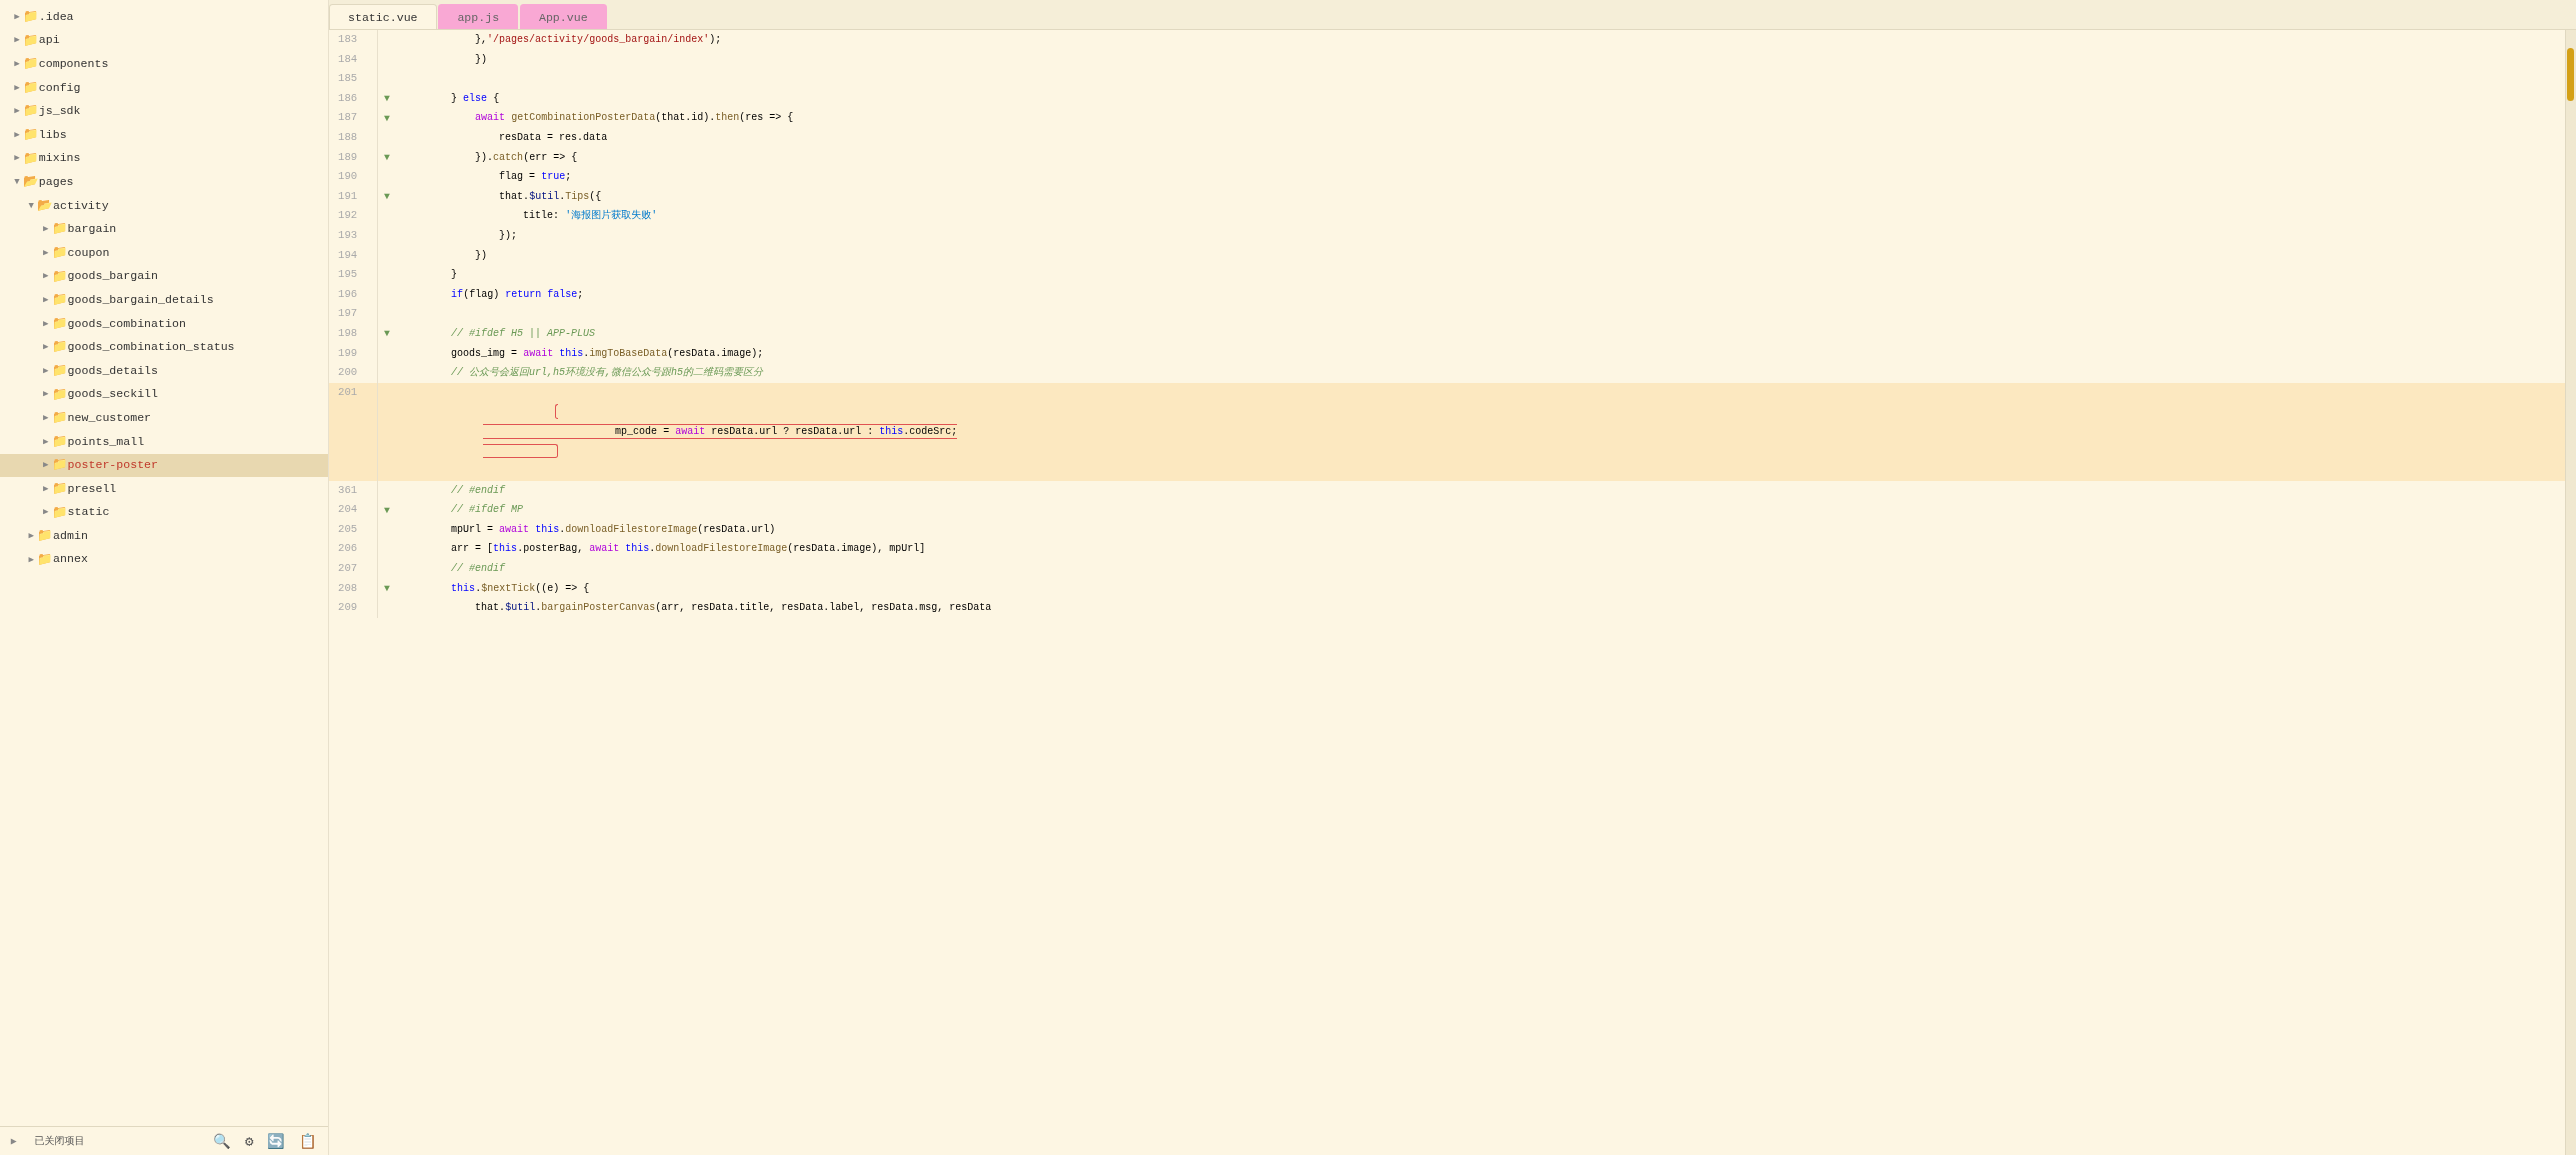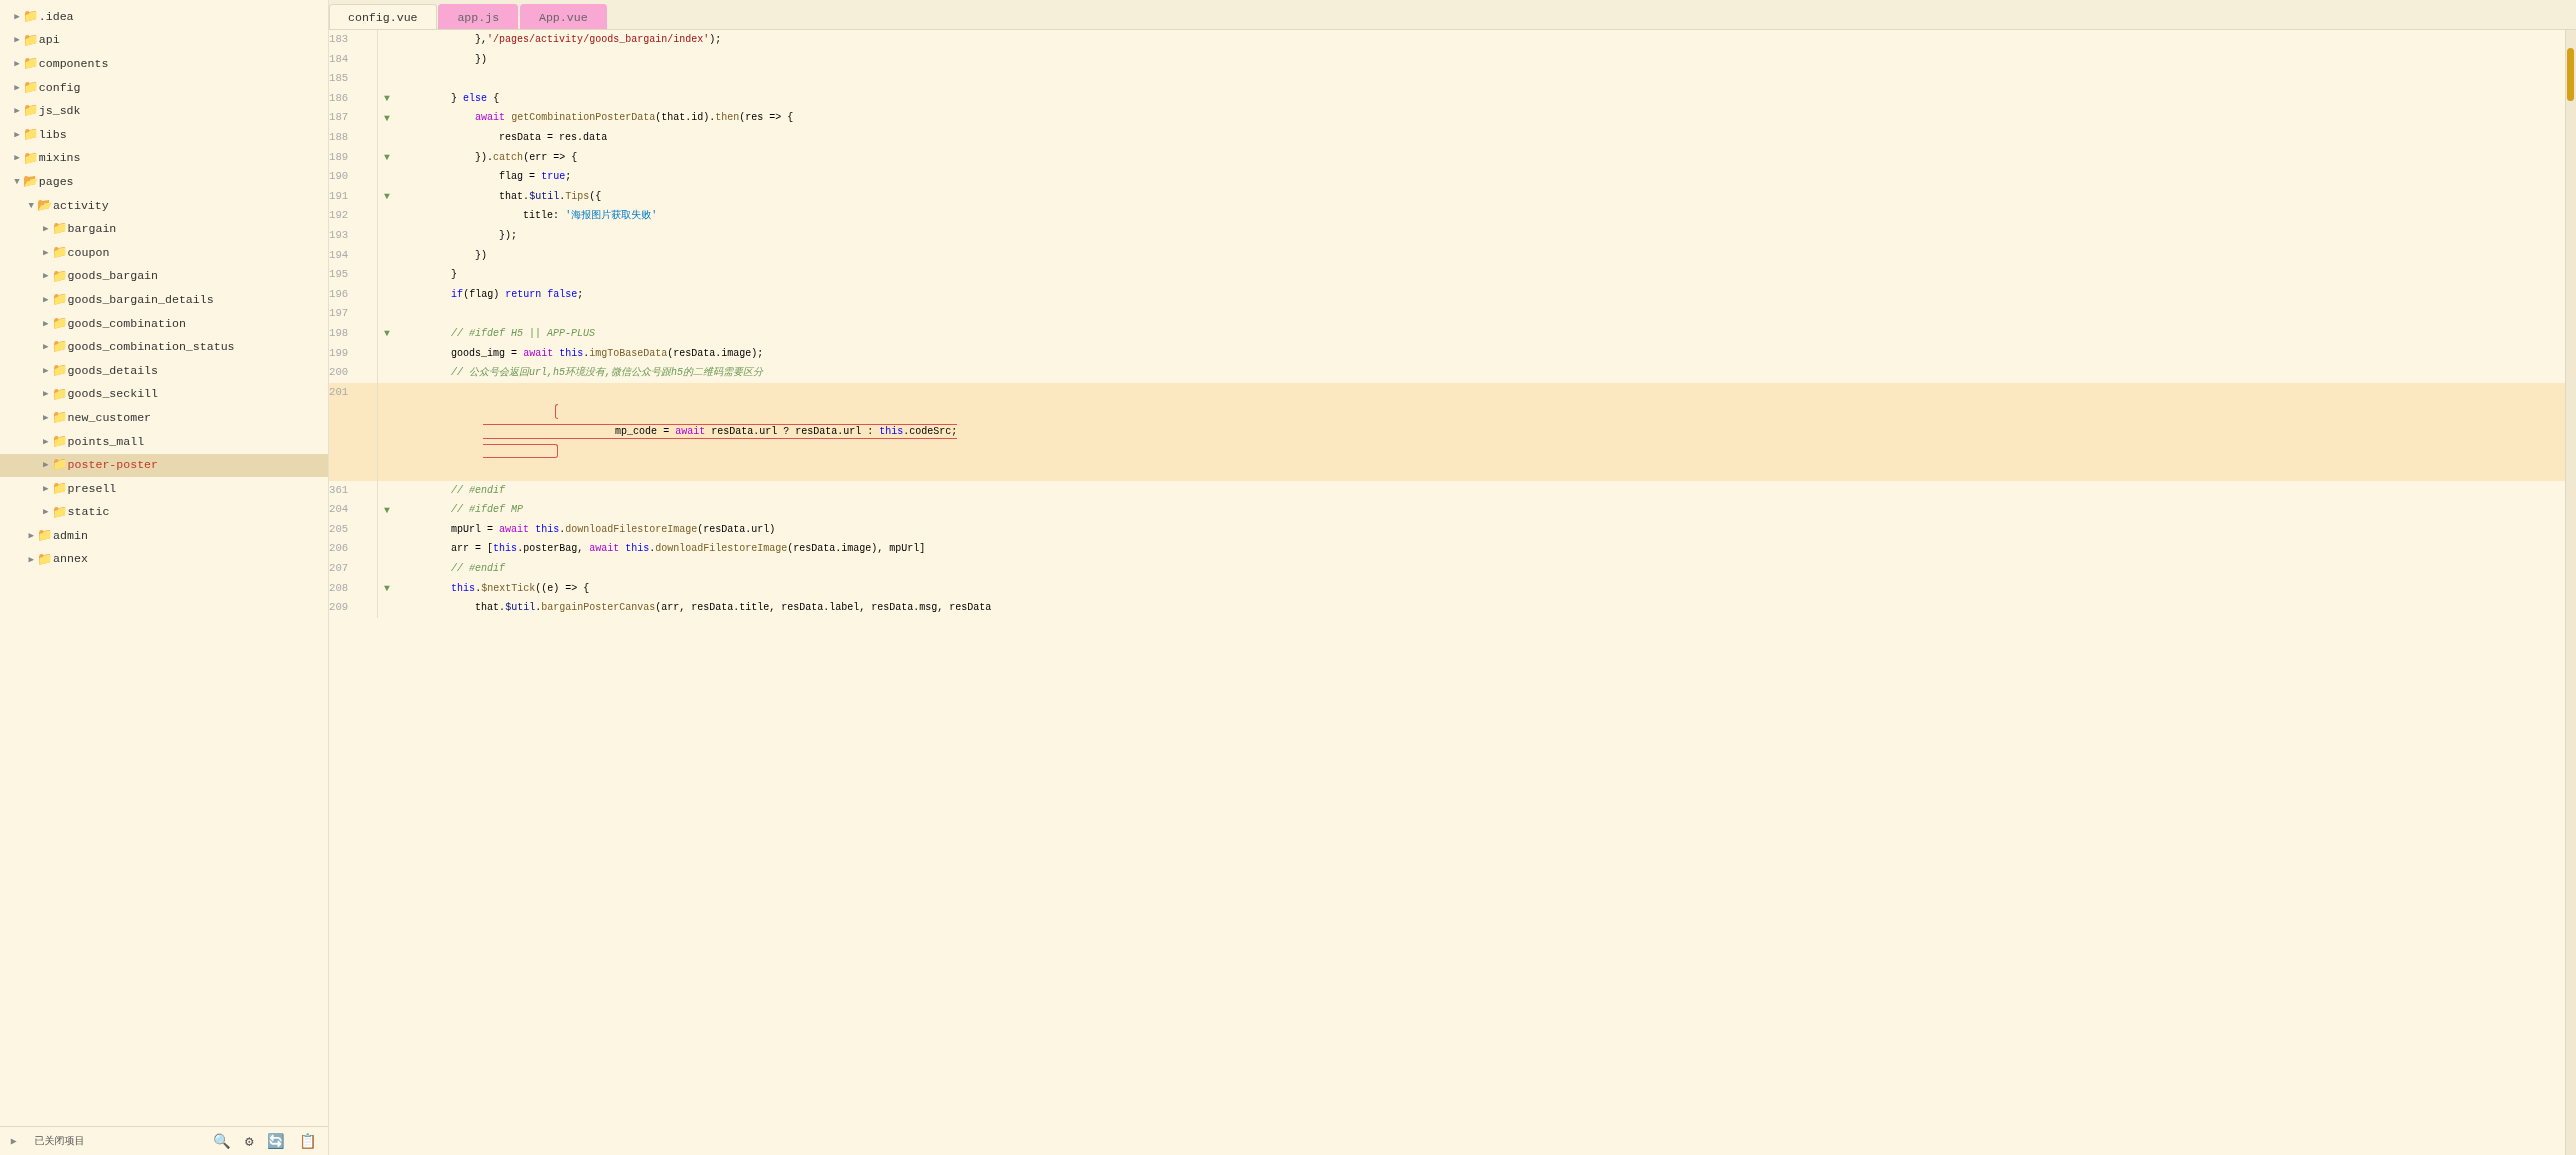--- a/index.html
+++ b/index.html
@@ -115,21 +115,21 @@
     .code-row {
       display: flex;
       align-items: stretch;
       min-height: 19.6px;
     }
     .code-row.selected-line { background: #fce8c0; gap: 40px; }
 
     .line-number {
       width: 49px;
       min-width: 49px;
-      text-align: left;
+      text-align: center;
       padding-right: 10.7px;
       color: #aaa;
       font-size: 10.7px;
       user-select: none;
       line-height: 19.6px;
       border-right: 0.9px solid #e8e0cc;
     }
 
     .gutter {
       width: 18px;
@@ -337,21 +337,21 @@
     <span class="bottom-icon">⚙</span>
     <span class="bottom-icon">🔄</span>
     <span class="bottom-icon">📋</span>
   </div>
 </div>
 
 <div id="editor-area">
 
   <div id="tabs">
     <div class="tab active">
-      <span>config.vue</span>
+      <span>static.vue</span>
     </div>
     <div class="tab">
       <span>app.js</span>
     </div>
     <div class="tab italic">
       <span>App.vue</span>
     </div>
   </div>
 
   <div style="display:flex; flex:1; overflow:hidden;">

